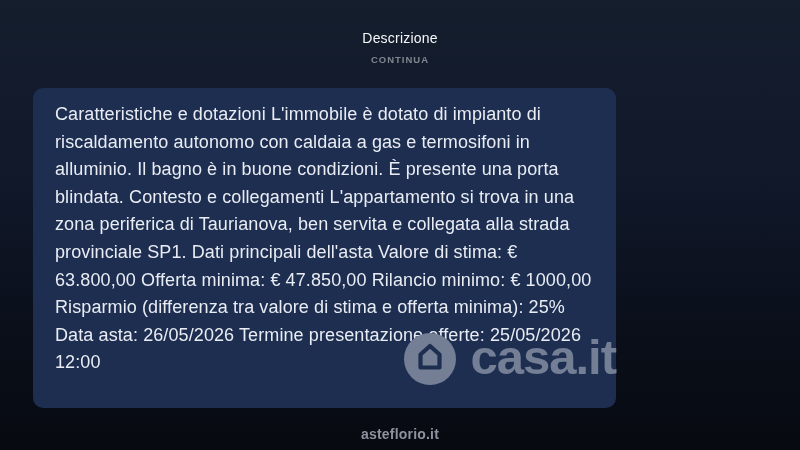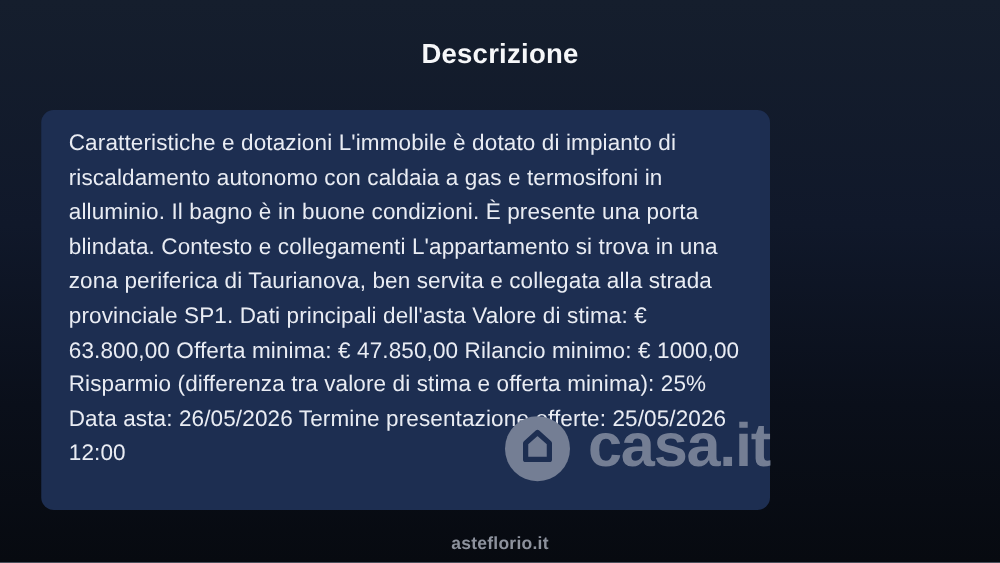--- a/index.html
+++ b/index.html
@@ -19,22 +19,22 @@
     background:linear-gradient(180deg, var(--bg-top) 0%, var(--bg-mid) 40%, #0a0f1a 72%, var(--bg-bottom) 100%);
     position:relative;
   }
   .header{
     position:absolute; top:0; left:0; right:0;
     text-align:center;
     padding-top:30px;
   }
   .page-title{
     color:var(--title);
-    font-size:22px;
-    font-weight:700;
+    font-size:14px;
+    font-weight:400;
     letter-spacing:.2px;
   }
   .page-subtitle{
     margin-top:8px;
     color:var(--muted);
     font-size:9.5px;
     font-weight:700;
     letter-spacing:1px;
     text-transform:uppercase;
   }
@@ -86,20 +86,21 @@
     font-size:14px;
     font-weight:700;
     letter-spacing:.2px;
   }
 </style>
 </head>
 <body>
 
 <div class="header">
   <div class="page-title">Descrizione</div>
+  <div class="page-subtitle">CONTINUA</div>
 </div>
 
 <div class="card">
   <div class="description">Caratteristiche e dotazioni L'immobile è dotato di impianto di riscaldamento autonomo con caldaia a gas e termosifoni in alluminio. Il bagno è in buone condizioni. È presente una porta blindata. Contesto e collegamenti L'appartamento si trova in una zona periferica di Taurianova, ben servita e collegata alla strada provinciale SP1. Dati principali dell'asta Valore di stima: € 63.800,00 Offerta minima: € 47.850,00 Rilancio minimo: € 1000,00 Risparmio (differenza tra valore di stima e offerta minima): 25% Data asta: 26/05/2026 Termine presentazione offerte: 25/05/2026 12:00</div>
   <div class="watermark">
     <svg class="watermark-icon" width="54" height="54" viewBox="0 0 54 54" aria-hidden="true">
       <circle cx="27" cy="27" r="26"></circle>
       <path d="M 17.5 35.5 L 17.5 22.5 L 27 14 L 36.5 22.5 L 36.5 35.5 Z"></path>
     </svg>
     <div class="watermark-text">casa.it</div>

